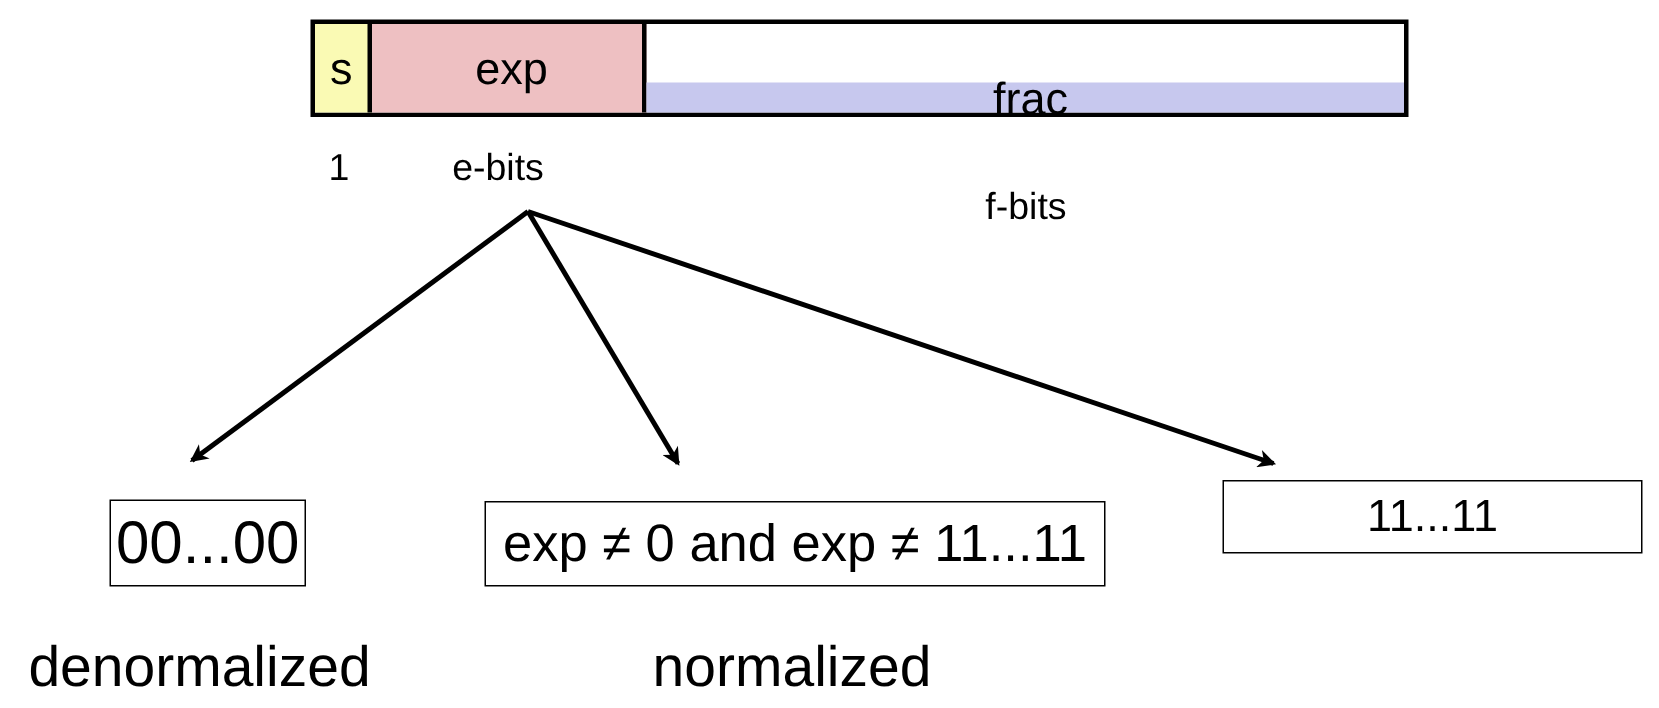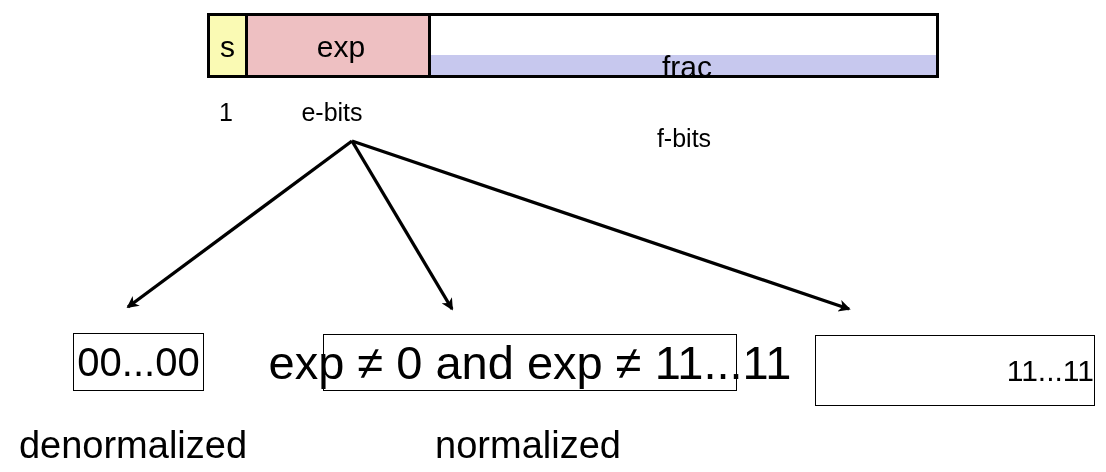--- a/index.html
+++ b/index.html
@@ -69,22 +69,22 @@
     box-sizing: border-box;
     border: 1.5px solid #000000;
     background: #ffffff;
     display: flex;
     align-items: center;
     justify-content: center;
     white-space: nowrap;
     line-height: 1;
   }
   .box-denorm { left: 73px;  top: 333px; width: 131px; height: 58px; font-size: 40px; }
-  .box-norm   { left: 323px; top: 334px; width: 414px; height: 57px; font-size: 47px; }
-  .box-special{ left: 815px; top: 335px; width: 280px; height: 71px; font-size: 30px; justify-content: flex-end; }
+  .box-norm   { left: 323px; top: 334px; width: 414px; height: 57px; font-size: 35px; }
+  .box-special{ left: 815px; top: 320px; width: 280px; height: 49px; font-size: 30px; }
   
   .cat-label {
     position: absolute;
     top: 422px;
     transform: translateX(-50%);
     font-size: 38px;
     line-height: 46px;
     white-space: nowrap;
   }
   .label-denorm { left: 133px; }

